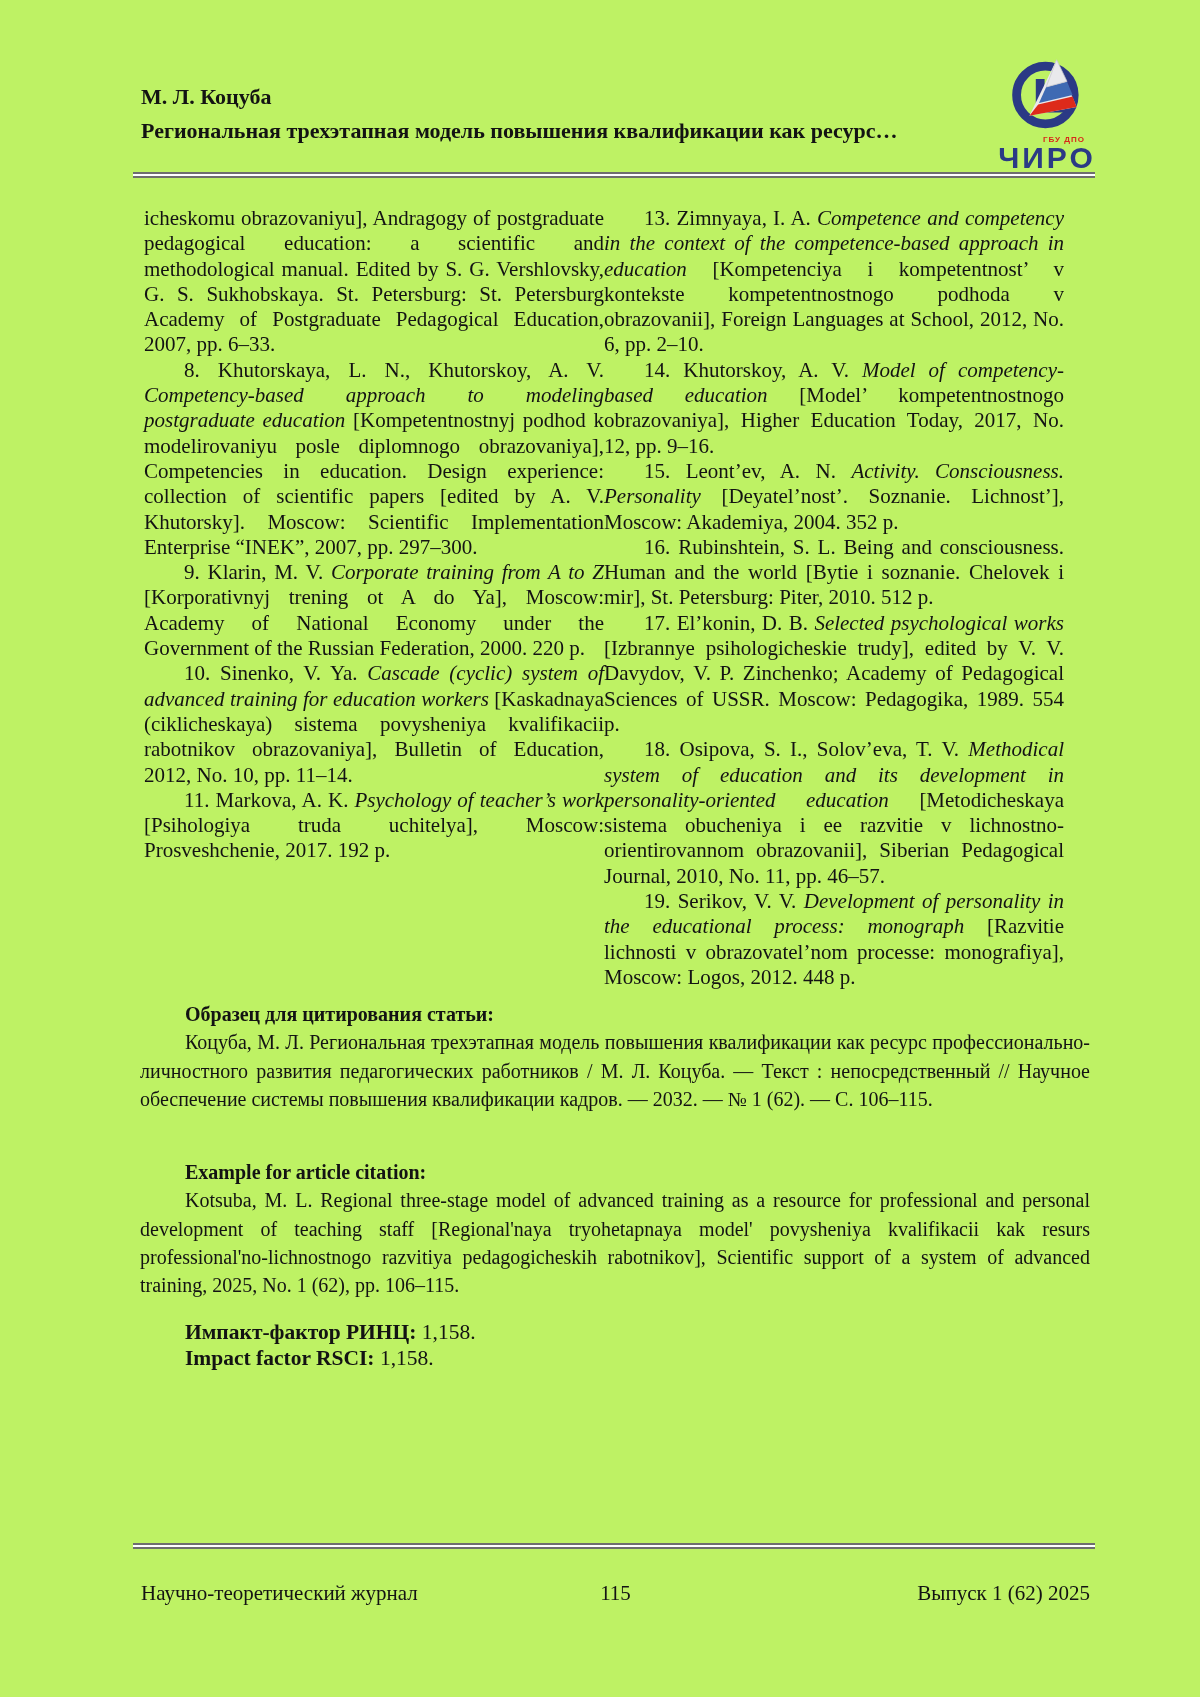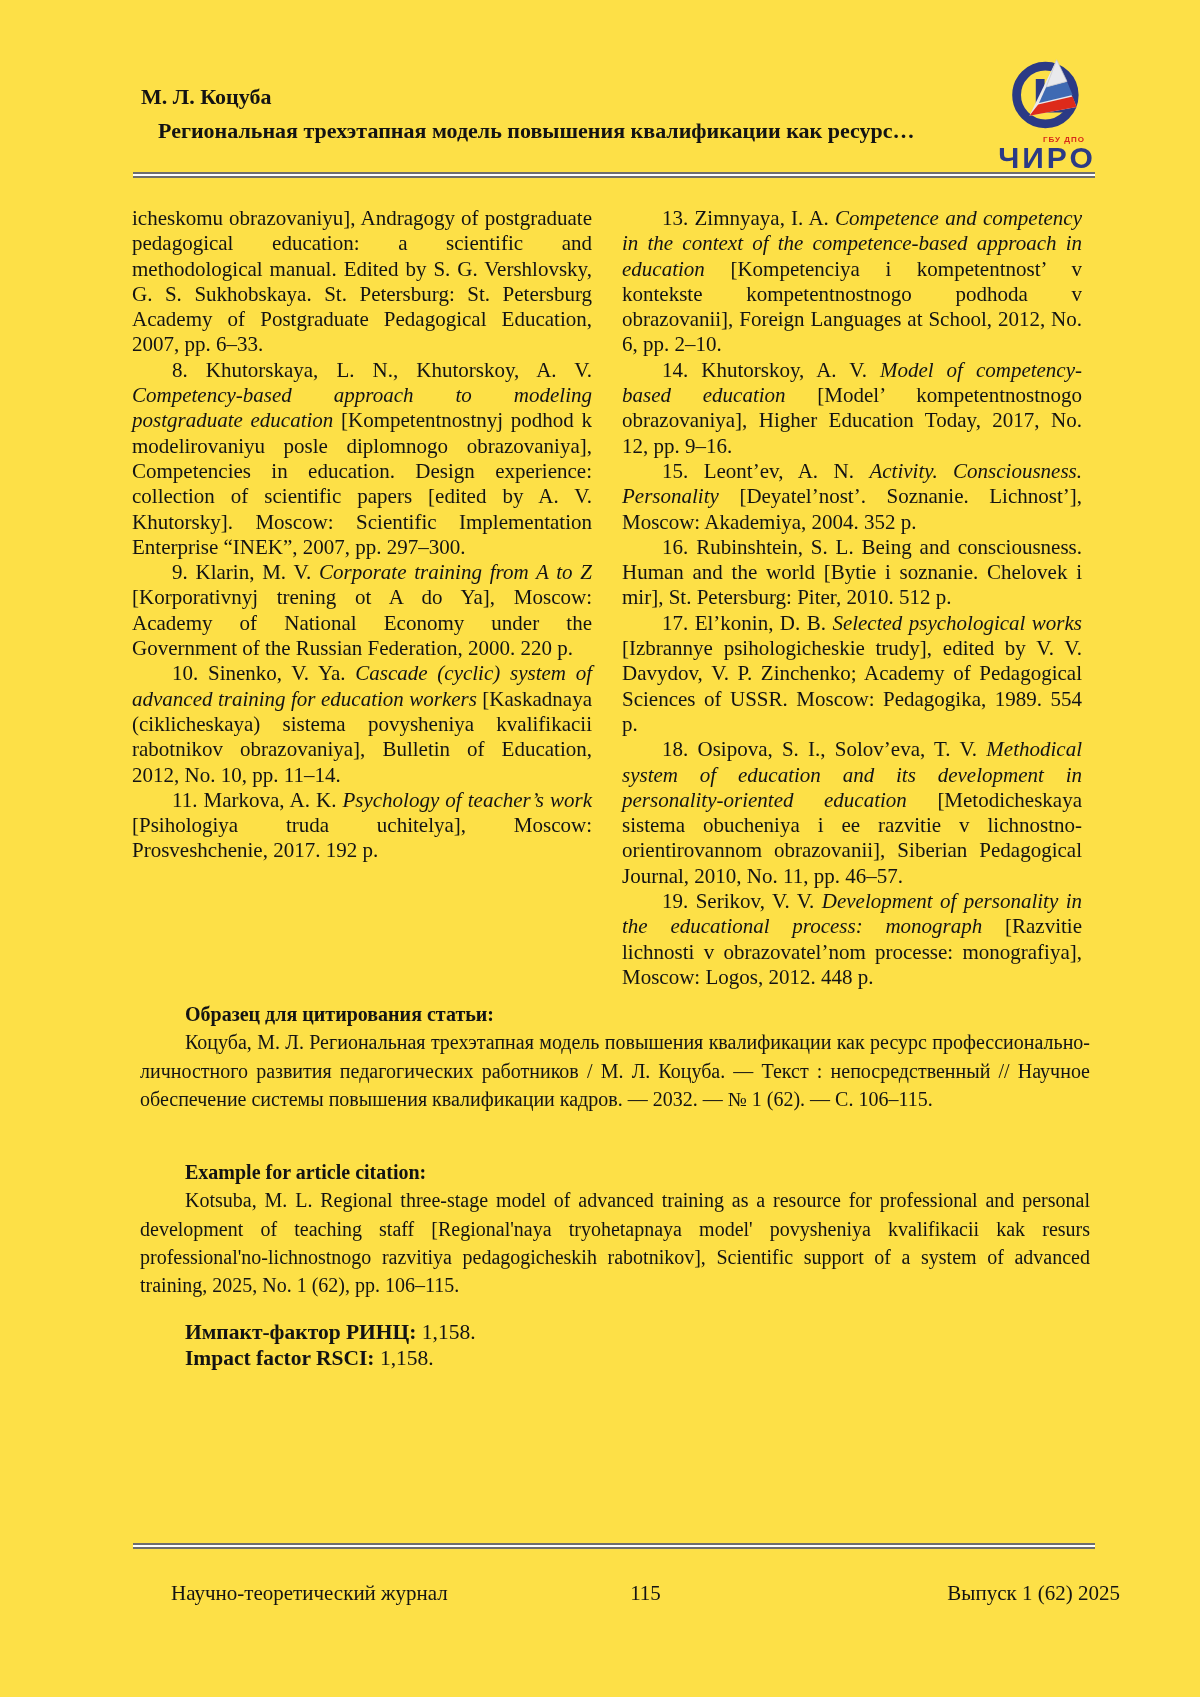--- a/index.html
+++ b/index.html
@@ -1,51 +1,51 @@
 <!DOCTYPE html>
 <html lang="ru"><head>
 <meta charset="utf-8">
 <style>
   html,body{margin:0;padding:0;background:#ffffff;}
   body{width:1200px;height:1697px;position:relative;font-family:"Liberation Serif","DejaVu Serif",serif;color:#131313;}
-  .page{position:absolute;inset:0;background:#fde047;overflow:hidden;}
+  .page{position:absolute;inset:0;background:#bef264;overflow:hidden;}
 
   
   .hdr-author{position:absolute;left:141px;top:84px;font-size:22px;font-weight:bold;}
-  .hdr-title{position:absolute;left:158px;top:118px;font-size:22px;font-weight:bold;width:840px;}
+  .hdr-title{position:absolute;left:141px;top:118px;font-size:22px;font-weight:bold;width:840px;}
   .rule{position:absolute;left:133px;width:962px;height:2px;background:#fff;border-top:2px solid #6e6e6e;border-bottom:2px solid #6e6e6e;}
   .rule-top{top:172px;}
   .rule-bottom{top:1543px;}
 
   
   .logo{position:absolute;left:988px;top:58px;width:118px;height:112px;text-align:center;}
   .logo svg{display:block;margin:0 auto;}
   .logo-small{display:block;font-family:"Liberation Sans","DejaVu Sans",sans-serif;font-size:8px;font-weight:bold;color:#d8281a;letter-spacing:1px;line-height:8px;margin:-4px 0 0 34px;}
   .logo-acronym{display:block;font-family:"Liberation Sans","DejaVu Sans",sans-serif;font-size:30px;font-weight:bold;color:#2b3a85;letter-spacing:3px;line-height:28px;}
 
   
-  .columns{position:absolute;left:132px;top:206px;width:950px;display:flex;gap:30px;}
+  .columns{position:absolute;left:144px;top:206px;width:950px;display:flex;}
   .col{width:460px;font-size:21px;line-height:25.3px;text-align:justify;}
   .ref{margin:0;text-indent:40px;}
   .ref.cont{text-indent:0;}
 
   
   .cite{position:absolute;left:140px;width:950px;font-size:20px;line-height:28.3px;}
   .cite-ru{top:1000px;}
   .cite-en{top:1158px;}
   .cite-h{margin:0;font-weight:bold;text-indent:45px;}
   .cite-b{margin:0;text-align:justify;text-indent:45px;}
 
   
   .impact{position:absolute;left:140px;top:1319px;font-size:21.5px;line-height:26px;}
   .impact p{margin:0;text-indent:45px;}
   .impact b{font-weight:bold;}
 
   
-  .footer-row{position:absolute;left:133px;top:1581px;width:962px;display:flex;font-size:21px;margin-left:30px;}
+  .footer-row{position:absolute;left:133px;top:1581px;width:962px;display:flex;font-size:21px;}
   .footer-row .f-left{flex:1;text-align:left;padding-left:8px;}
   .footer-row .f-center{flex:1;text-align:center;}
   .footer-row .f-right{flex:1;text-align:right;padding-right:5px;}
 </style>
 </head>
 <body>
 
 <div class="page">
 
   <div class="hdr-author">М. Л. Коцуба</div>

